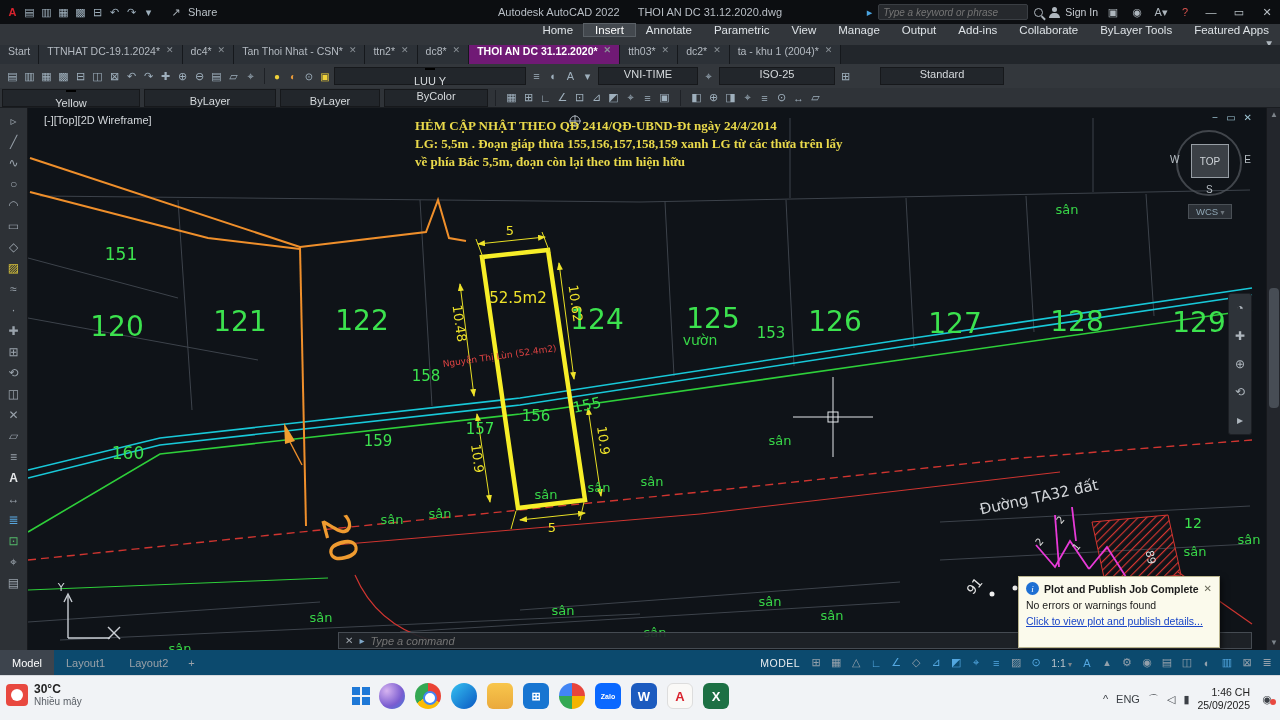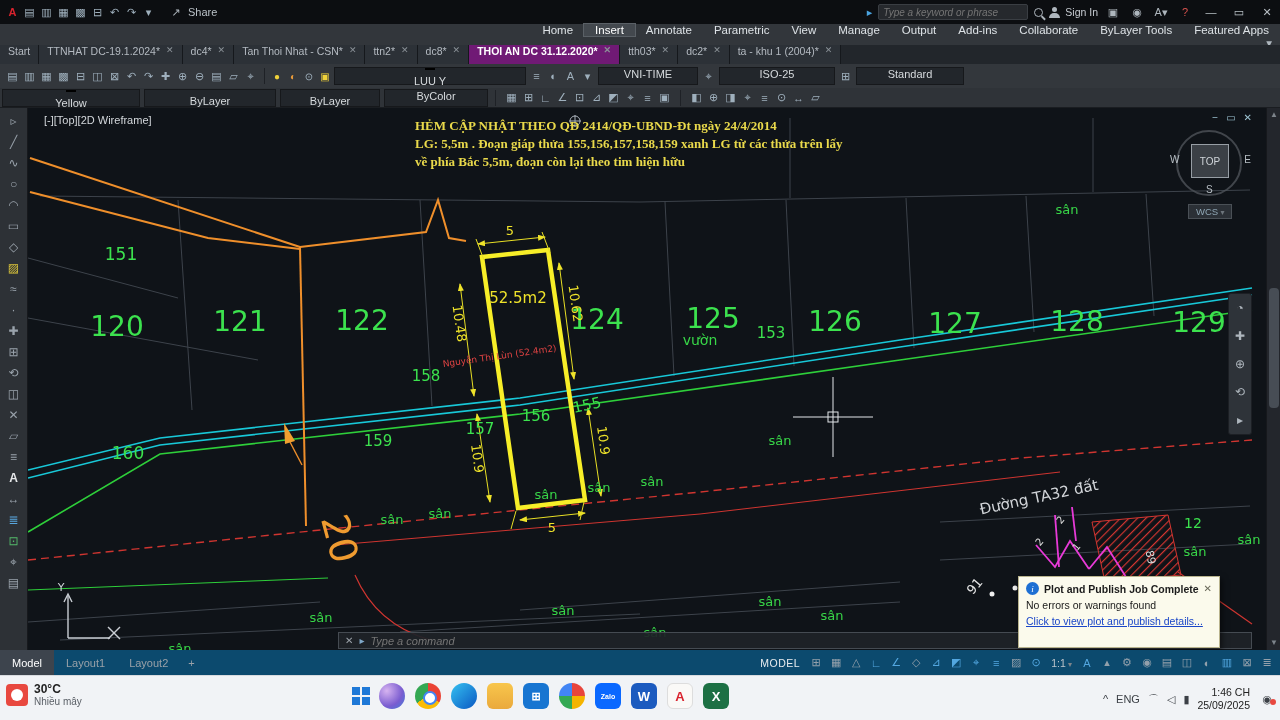--- a/index.html
+++ b/index.html
@@ -180,20 +180,23 @@
         <span class="ticon small">▩</span>
         <span class="ticon small">⊟</span>
         <span class="ticon small">↶</span>
         <span class="ticon small">↷</span>
         <span class="ticon small">▾</span>
       </div>
     <div id="share-box">
       <span class="qicon">↗</span>
       <span>Share</span>
     </div>
+    <div id="tb-title">
+      <span>Autodesk AutoCAD 2022</span><b>THOI AN DC 31.12.2020.dwg</b>
+    </div>
     <div id="tb-right">
       <span style="color:#4aa3df;">▸</span>
       <input id="tb-search" placeholder="Type a keyword or phrase" style="">
       <span class="magnifier"></span>
       <span class="person"></span>
       <span style="font-size:10.5px;">Sign In</span>
       <span class="qicon">▣</span>
       <span class="qicon">◉</span>
       <span class="qicon">A▾</span>
       <span class="qicon" style="color:#d9534f;">?</span>
@@ -298,21 +301,21 @@
         <span class="ticon small">▾</span>
       </span>
     <div class="combo" style="width:100px;">
       <span>VNI-TIME</span>
     </div>
     <span class="ticon small">⌖</span>
     <div class="combo" style="width:116px;">
       <span>ISO-25</span>
     </div>
     <span class="ticon small">⊞</span>
-    <div class="combo" style="width:108px;">
+    <div class="combo" style="width:124px;margin-left:24px;">
       <span>Standard</span>
     </div>
   </div>
 
   <div id="toolbar2">
     <div class="combo" style="width:138px;">
       <span class="swatch" style="background:#f0e229;"></span>
       <span>Yellow</span>
     </div>
     <div class="combo" style="width:132px;">

